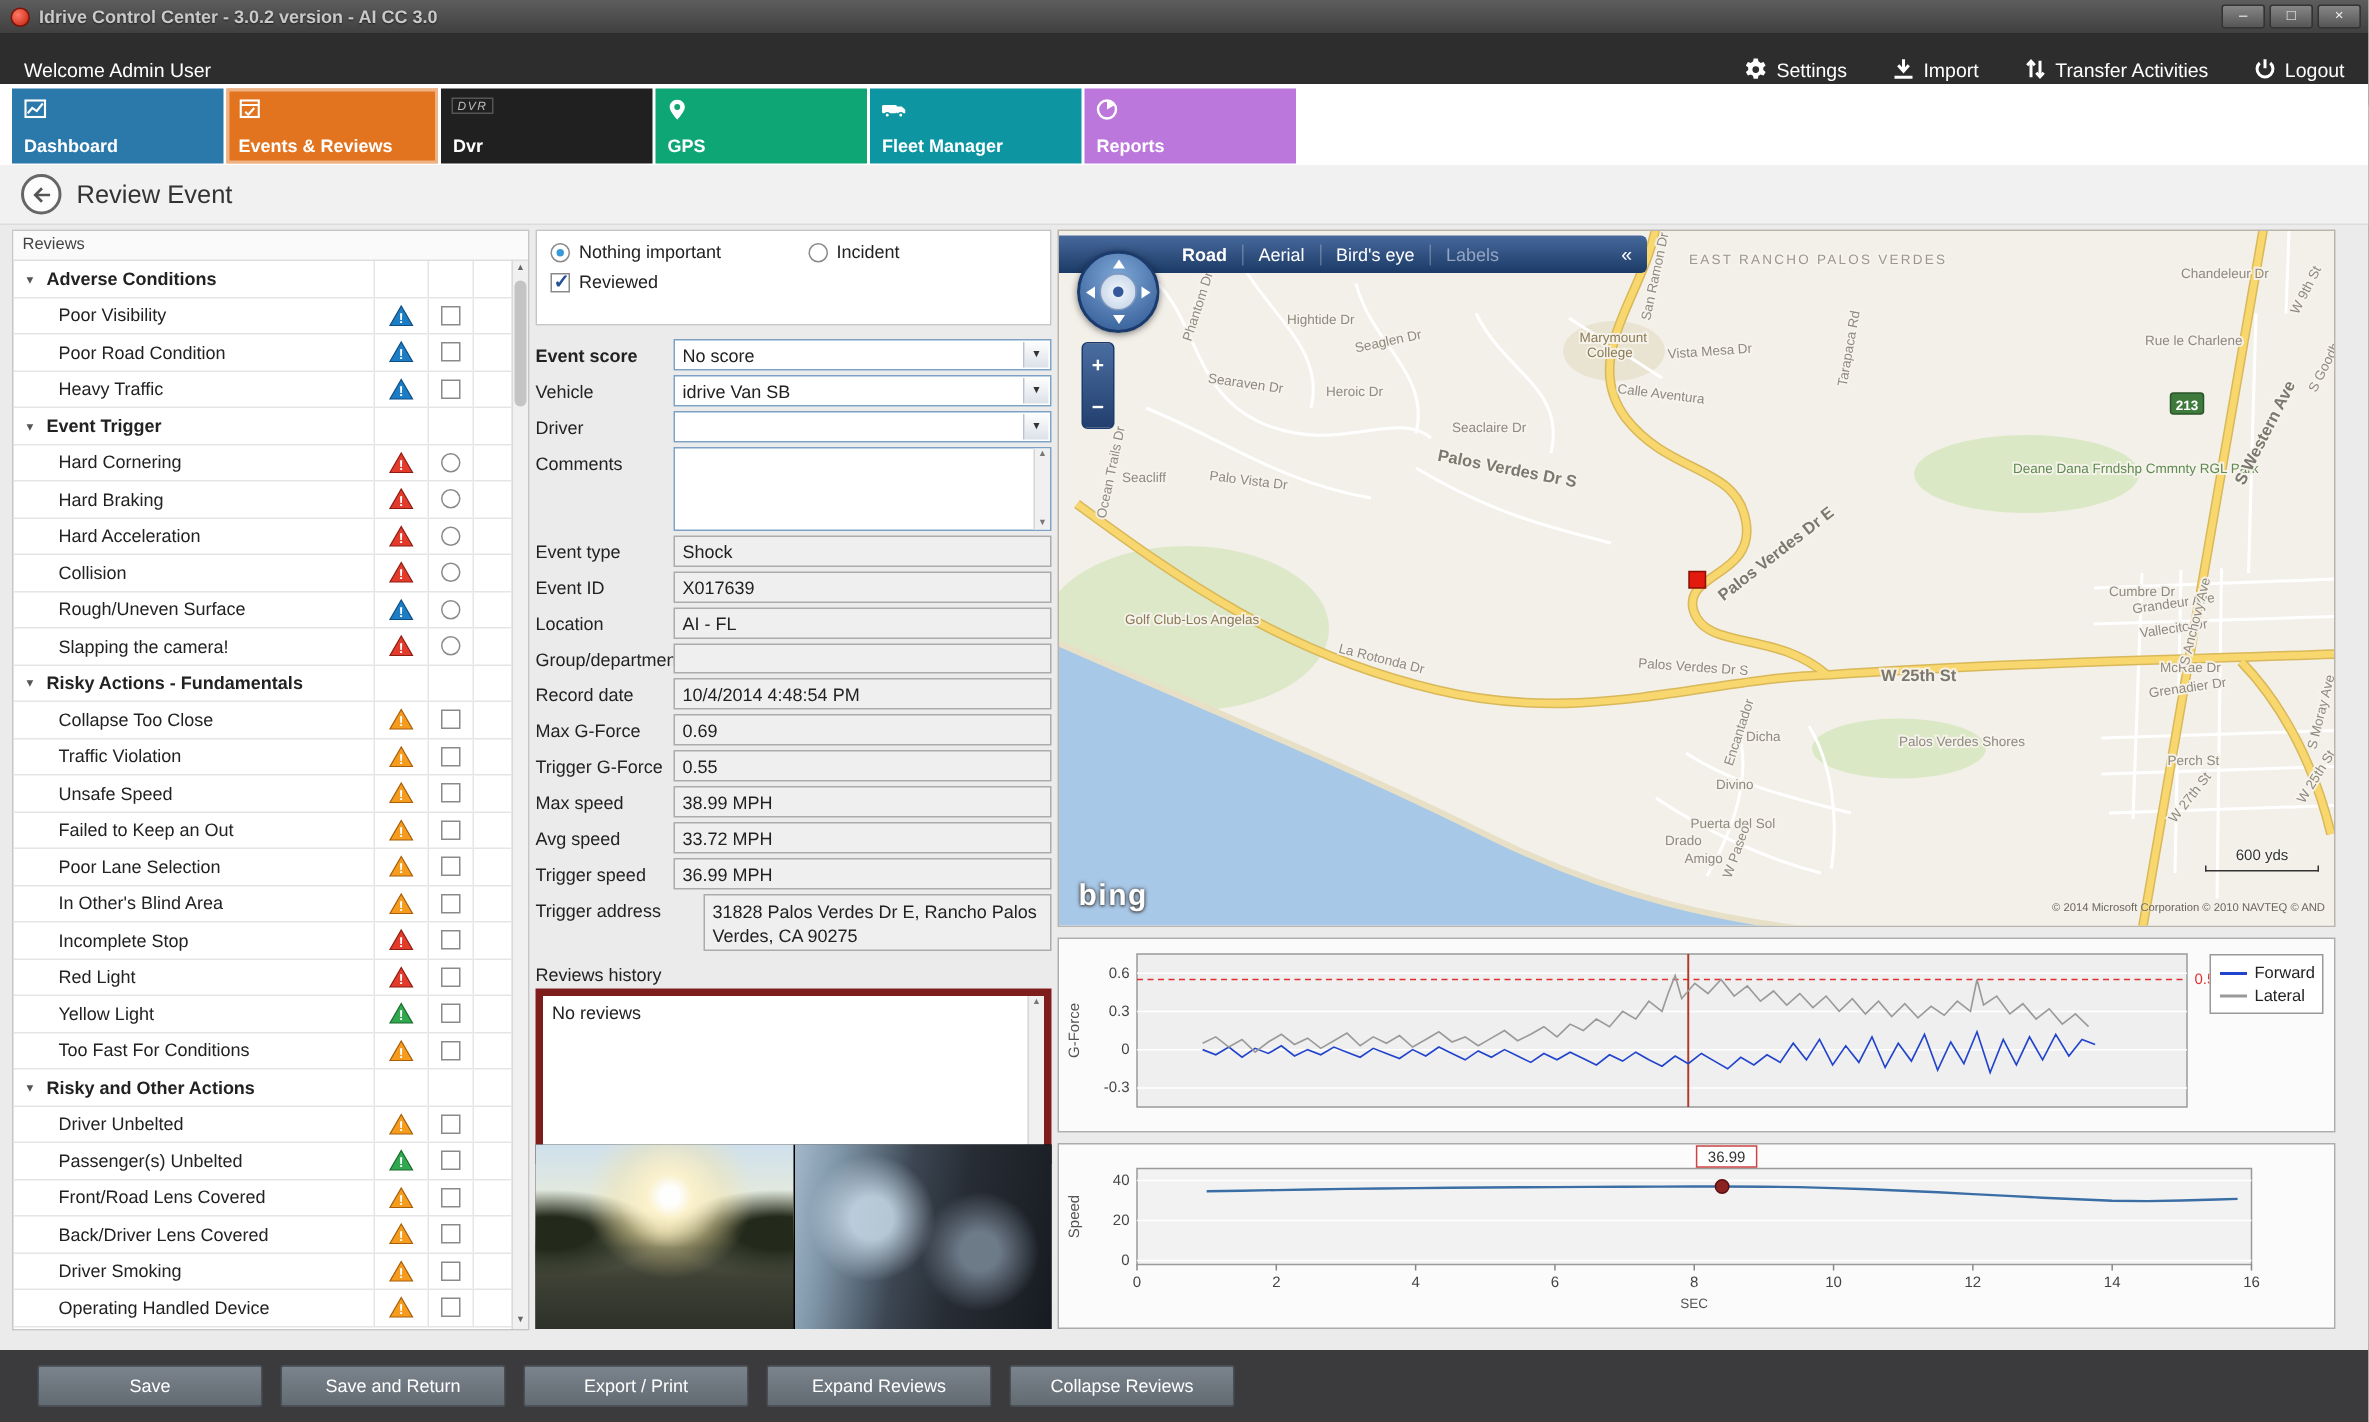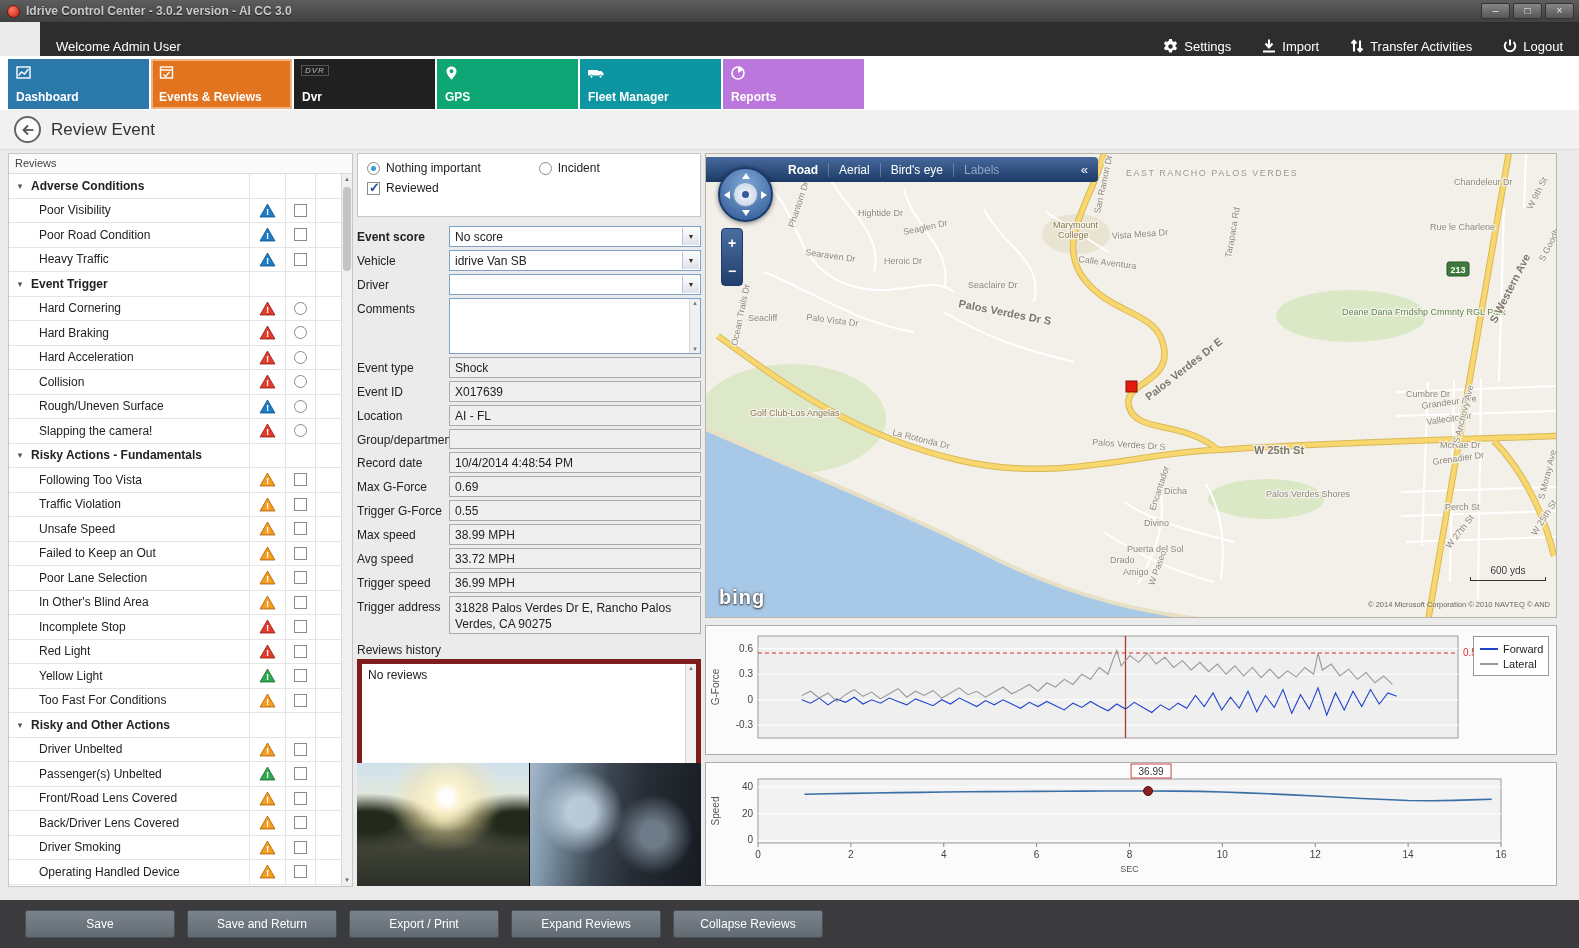--- a/index.html
+++ b/index.html
@@ -12,21 +12,21 @@
               background:linear-gradient(#5d5d5d,#404040); display:flex; align-items:center; padding:0 5px; }
   .app-icon { width:13px; height:13px; border-radius:50%;
               background:radial-gradient(circle at 35% 35%, #ff7a66, #c21d0b); border:1px solid #7d1206; margin:0 6px 0 2px; }
   .titlebar-text { color:#c9c9c9; font-weight:bold; font-size:12px; text-shadow:0 1px 1px #1d1d1d; }
   .win-buttons { margin-left:auto; display:flex; gap:3px; }
   .win-btn { width:29px; height:16px; background:linear-gradient(#868686,#565656); border:1px solid #333;
              border-radius:2px; color:#f0f0f0; font-size:10px; line-height:13px; text-align:center; cursor:pointer; }
 
   
   .toolbar { position:absolute; top:22px; left:0; right:0; height:48px; background:#2d2d2d;
-             display:flex; align-items:center; padding:0 16px; color:#fff;margin-left:40px; }
+             display:flex; align-items:center; padding:0 16px; color:#fff; }
   .welcome { font-size:13px; }
   .toolbar-actions { margin-left:auto; display:flex; gap:30px; align-items:center; }
   .toolbar-action { display:flex; gap:5px; align-items:center; font-size:13px; cursor:pointer; }
   .toolbar-action svg { display:block; }
 
   
   .tabs-row { position:absolute; top:56px; left:0; right:0; height:54px; background:#fff; }
   .tab { position:absolute; top:3px; width:141px; height:50px; color:#fff; cursor:pointer; }
   .tab-dashboard { left:8px;   background:#2b79ab; }
   .tab-events    { left:151px; background:#e2741f; }
@@ -76,21 +76,21 @@
   .status-gap { margin-left:52px; }
   .form-row { display:flex; margin-bottom:3px; align-items:flex-start; }
   .form-label { width:92px; flex:none; padding-top:4px; font-size:12px; }
   .form-label.bold { font-weight:bold; }
   .form-field { flex:1; position:relative; }
   .dd { position:relative; height:21px; border:1px solid #7da2c6; background:#fff; padding:3px 22px 0 5px; cursor:pointer; }
   .dd-arrow { position:absolute; right:1px; top:1px; bottom:1px; width:17px;
               background:linear-gradient(#fdfdfd,#dce1e8); border-left:1px solid #b9c5d4;
               display:flex; align-items:center; justify-content:center; font-size:7px; color:#333; }
   .ro { min-height:20px; background:#efefef; border:1px solid #ababab; padding:2.5px 5px; }
-  .ro.multi { height:38px; line-height:1.35; }
+  .ro.multi { height:38px; line-height:1.35;margin-left:20px; }
   .ta { height:56px; border:1px solid #7da2c6; background:#fff; position:relative; cursor:text; }
   .mini-scroll { position:absolute; right:0; top:0; bottom:0; width:11px; background:#f0f0f0; border-left:1px solid #d8d8d8; }
   .mini-scroll span { position:absolute; left:0; right:0; font-size:6px; color:#777; text-align:center; }
   .mini-scroll .mu { top:1px; } .mini-scroll .md { bottom:1px; }
   .rh-label { margin:9px 0 2px; }
   .rh-box { position:relative; background:#fff; border:5px solid #7f1d1d; height:117px; padding:4px 16px 4px 6px; }
 
   
   .videos { position:absolute; left:357px; top:763px; width:344px; height:123px; display:flex; gap:1px; background:#000; }
   .video { flex:1; height:100%; cursor:pointer; }
@@ -411,21 +411,21 @@
           <span class="spare-cell"></span>
         </div>
         <div class="tree-row group">
           <span class="group-arrow">▾</span>
           <span class="group-label">Risky Actions - Fundamentals</span>
           <span class="icon-cell"></span>
           <span class="control-cell"></span>
           <span class="spare-cell"></span>
         </div>
         <div class="tree-row item">
-          <span class="item-label">Following Too Vista</span>
+          <span class="item-label">Collapse Too Close</span>
           <span class="icon-cell">
             <svg width="17" height="15" viewBox="0 0 17 15">
               <path d="M8.5 1 L16 14 L1 14 Z" fill="#f59b1e" stroke="#a85f08" stroke-width="0.8"></path>
               <text x="8.5" y="12.2" text-anchor="middle" font-size="9.5" font-weight="bold" fill="#fff" font-family="Liberation Sans, sans-serif">!</text>
             </svg>
           </span>
           <span class="control-cell">
             <span class="check-ctl"></span>
           </span>
           <span class="spare-cell"></span>

